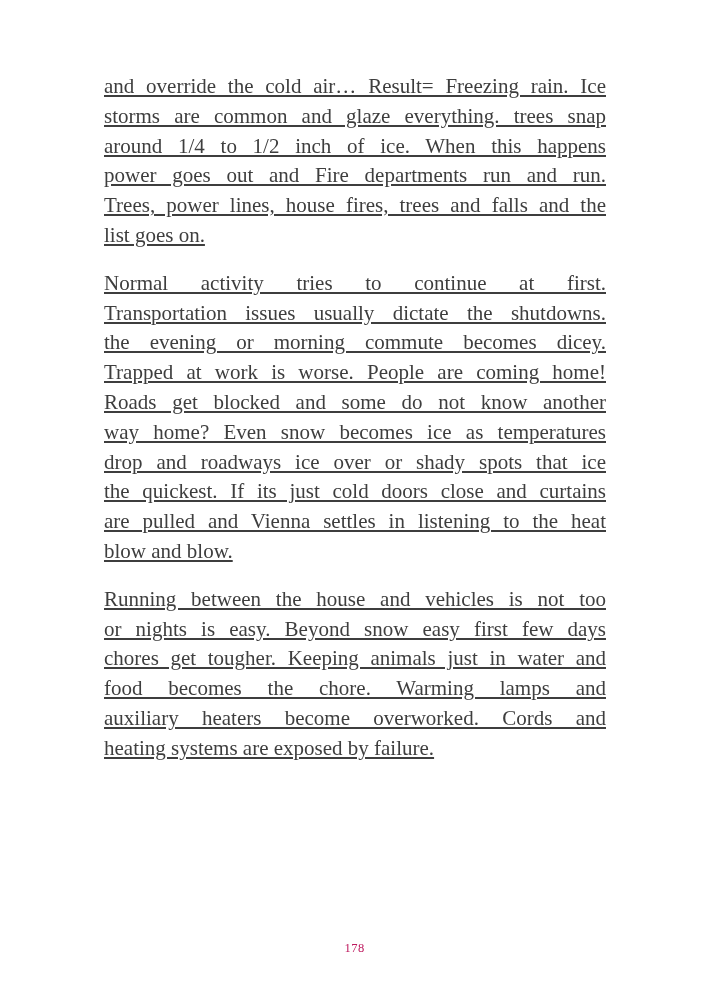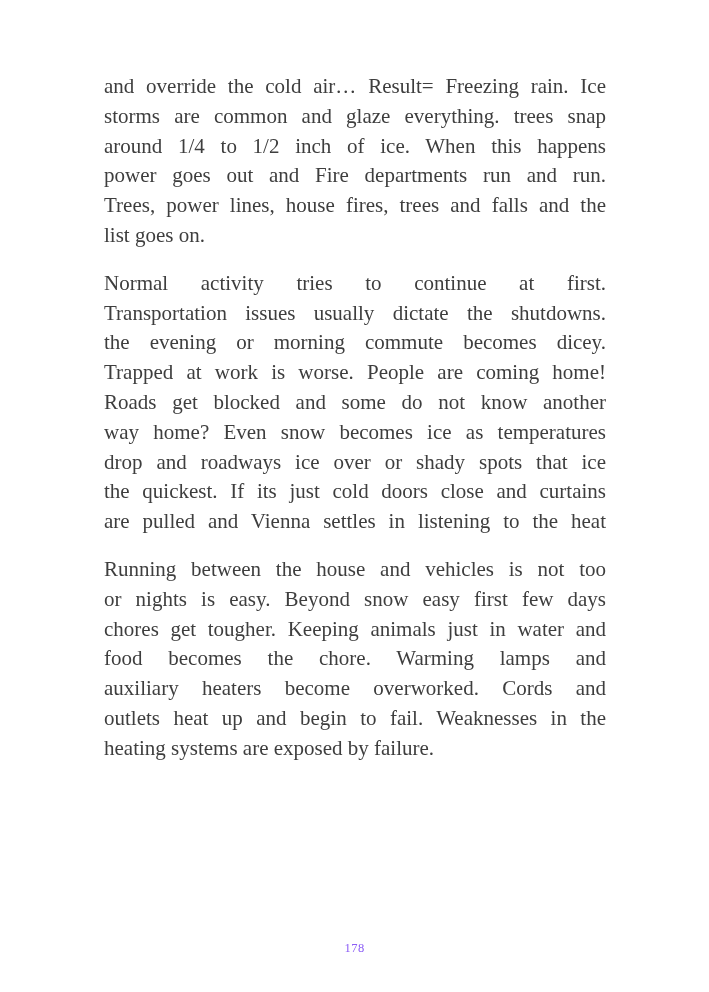--- a/index.html
+++ b/index.html
@@ -30,33 +30,34 @@
     line-height: 29.8px;
   }
   .paragraph {
     margin: 0 0 18px 0;
   }
   .line {
     text-align: justify;
     text-align-last: justify;
     -moz-text-align-last: justify;
     white-space: normal;
+    text-decoration: underline;
   }
   .line.last {
     text-align-last: left;
     -moz-text-align-last: left;
   }
   .page-number {
     position: absolute;
     left: 0;
     width: 709px;
     top: 941px;
     text-align: center;
     font-size: 12.5px;
-    color: #8b5cf6;
+    color: #be185d;
     letter-spacing: 0.5px;
   }
 </style>
 </head>
 <body>
 
 <div class="page">
   <div class="text-block">
       <div class="paragraph">
         <div class="line">and override the cold air… Result= Freezing rain. Ice</div>
@@ -69,25 +70,25 @@
       <div class="paragraph">
         <div class="line">Normal activity tries to continue at first.</div>
         <div class="line">Transportation issues usually dictate the shutdowns.</div>
         <div class="line">the evening or morning commute becomes dicey.</div>
         <div class="line">Trapped at work is worse. People are coming home!</div>
         <div class="line">Roads get blocked and some do not know another</div>
         <div class="line">way home? Even snow becomes ice as temperatures</div>
         <div class="line">drop and roadways ice over or shady spots that ice</div>
         <div class="line">the quickest. If its just cold doors close and curtains</div>
         <div class="line">are pulled and Vienna settles in listening to the heat</div>
+        <div class="line last">blow and blow.</div>
       </div>
       <div class="paragraph">
         <div class="line">Running between the house and vehicles is not too</div>
         <div class="line">or nights is easy. Beyond snow easy first few days</div>
         <div class="line">chores get tougher. Keeping animals just in water and</div>
         <div class="line">food becomes the chore. Warming lamps and</div>
         <div class="line">auxiliary heaters  become overworked. Cords and</div>
-        <div class="line">outlets heat up and begin to fail. Weaknesses in the</div>
         <div class="line last">heating systems are exposed by failure.</div>
       </div>
     </div>
   <div class="page-number">178</div>
 </div>
 
 </body></html>

